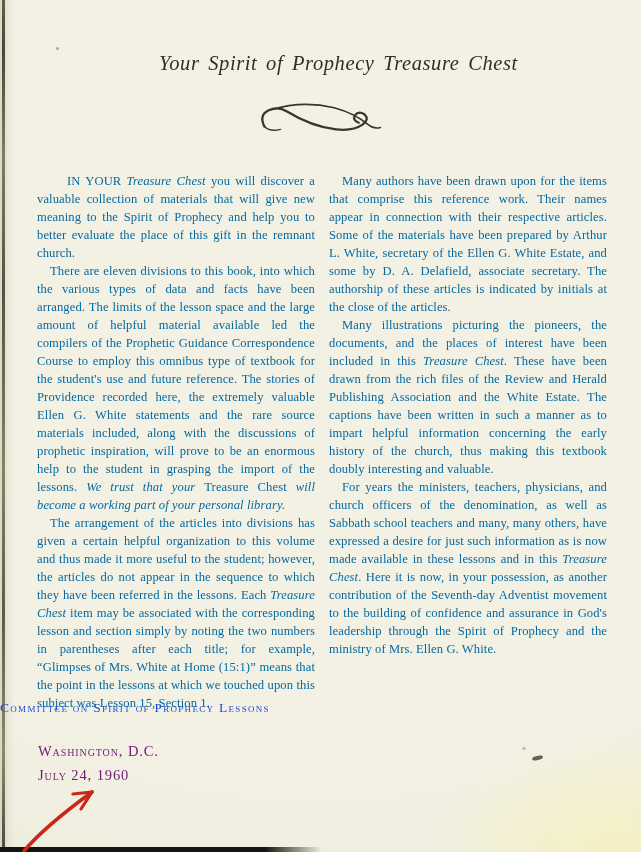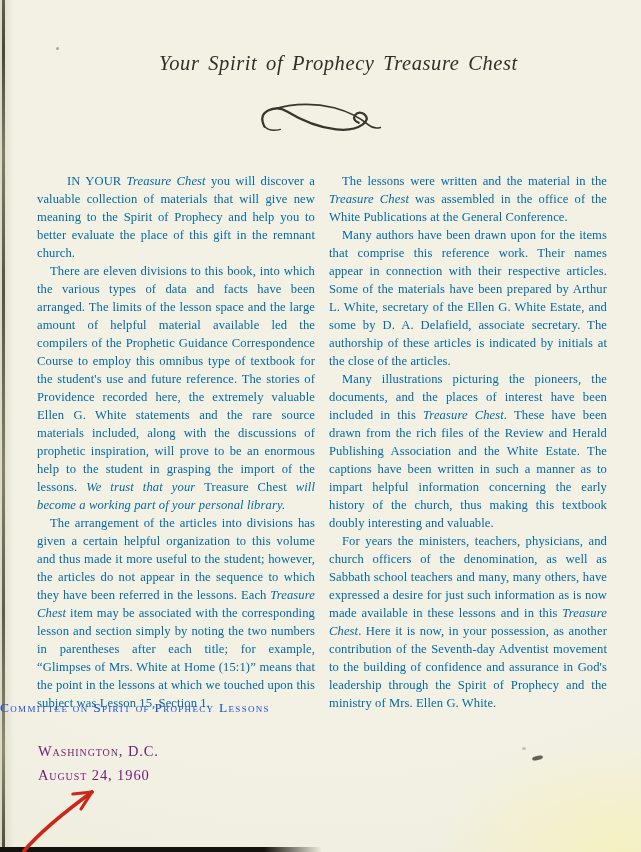--- a/index.html
+++ b/index.html
@@ -115,31 +115,30 @@
   </svg>
 </div>
 
 <div class="columns">
   <div class="col left">
       <p><span>IN YOUR </span><span class="it">Treasure Chest</span><span> you will discover a valuable collection of materials that will give new meaning to the Spirit of Prophecy and help you to better evaluate the place of this gift in the remnant church.</span></p>
       <p><span>There are eleven divisions to this book, into which the various types of data and facts have been arranged. The limits of the lesson space and the large amount of helpful material available led the compilers of the Prophetic Guidance Correspondence Course to employ this omnibus type of textbook for the student's use and future reference. The stories of Providence recorded here, the extremely valuable Ellen G. White statements and the rare source materials included, along with the discussions of prophetic inspiration, will prove to be an enormous help to the student in grasping the import of the lessons. </span><span class="it">We trust that your </span><span>Treasure Chest</span><span class="it"> will become a working part of your personal library.</span></p>
       <p><span>The arrangement of the articles into divisions has given a certain helpful organization to this volume and thus made it more useful to the student; however, the articles do not appear in the sequence to which they have been referred in the lessons. Each </span><span class="it">Treasure Chest</span><span> item may be associated with the corresponding lesson and section simply by noting the two numbers in parentheses after each title; for example, “Glimpses of Mrs. White at Home (15:1)” means that the point in the lessons at which we touched upon this subject was Lesson 15, Section 1.</span></p>
     </div>
   <div class="col right">
-      <p><span>The lessons were written and the material in the </span><span class="it">Treasure Chest</span><span> was assembled in the office of the White Publications at the General Conference.</span></p>
       <p><span>Many authors have been drawn upon for the items that comprise this reference work. Their names appear in connection with their respective articles. Some of the materials have been prepared by Arthur L. White, secretary of the Ellen G. White Estate, and some by D. A. Delafield, associate secretary. The authorship of these articles is indicated by initials at the close of the articles.</span></p>
       <p><span>Many illustrations picturing the pioneers, the documents, and the places of interest have been included in this </span><span class="it">Treasure Chest</span><span>. These have been drawn from the rich files of the Review and Herald Publishing Association and the White Estate. The captions have been written in such a manner as to impart helpful information concerning the early history of the church, thus making this textbook doubly interesting and valuable.</span></p>
       <p><span>For years the ministers, teachers, physicians, and church officers of the denomination, as well as Sabbath school teachers and many, many others, have expressed a desire for just such information as is now made available in these lessons and in this </span><span class="it">Treasure Chest</span><span>. Here it is now, in your possession, as another contribution of the Seventh-day Adventist movement to the building of confidence and assurance in God's leadership through the Spirit of Prophecy and the ministry of Mrs. Ellen G. White.</span></p>
     </div>
 </div>
 
 <div class="signature">Committee on Spirit of Prophecy Lessons</div>
 
 <div class="footer">
   <div>Washington, D.C.</div>
-  <div>August 24, 1960</div>
+  <div>July 24, 1960</div>
 </div>
 
 <svg class="red-arrow" viewBox="0 0 100 70" fill="none" stroke="#cb2718" stroke-linecap="round">
   <path d="M14 69 C 30 50, 56 29, 82 10" stroke-width="3.6"></path>
   <path d="M82 10 L63 12" stroke-width="3.2"></path>
   <path d="M82 10 L71 27" stroke-width="3.2"></path>
 </svg>
 
 </body></html>

